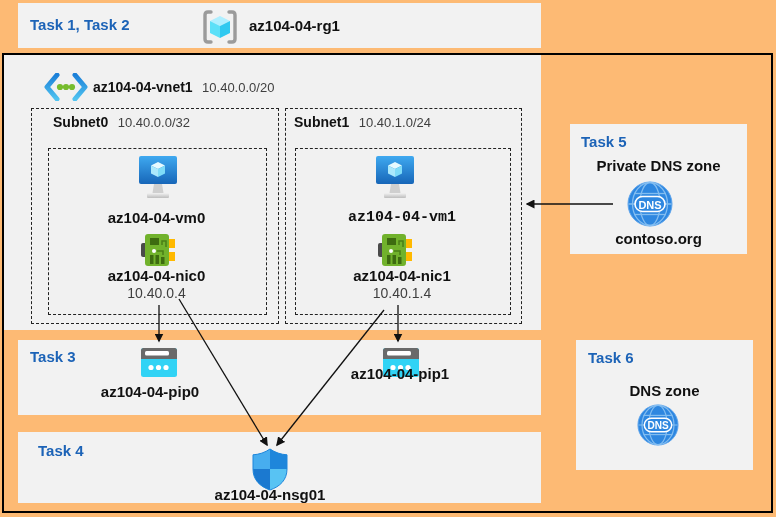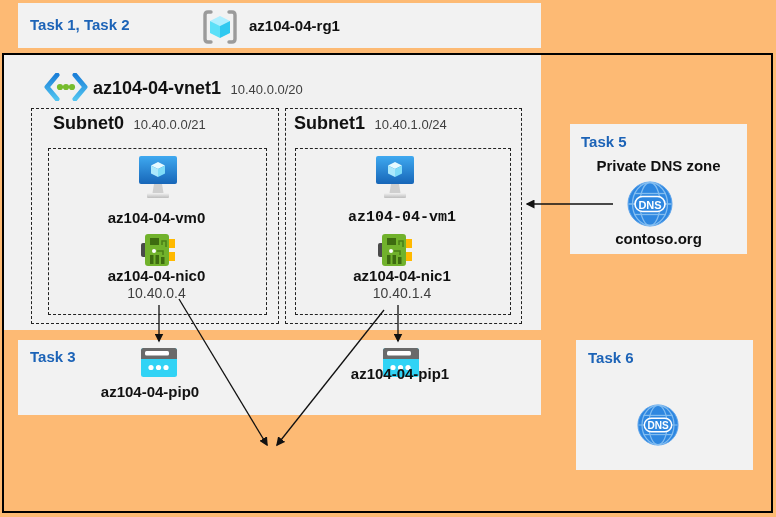--- a/index.html
+++ b/index.html
@@ -4,21 +4,21 @@
 <style>
   html,body{margin:0;padding:0;background:#fff;}
   .stage{
     position:relative;width:776px;height:517px;background:#fdba74;
     font-family:"Liberation Sans",sans-serif;color:#000;overflow:hidden;
   }
   .abs{position:absolute;}
   .band{background:#F2F2F2;}
   .task-heading{font-size:15px;font-weight:700;color:#1C63B7;}
   .res-label{font-size:15px;font-weight:700;color:#111;}
-  .sub-label-name{font-size:18px;font-weight:700;color:#111;}
+  .sub-label-name{font-size:14px;font-weight:700;color:#111;}
   .sub-label-cidr{font-size:13px;font-weight:400;color:#3f3f3f;margin-left:5px;}
   .ip-label{font-size:14px;font-weight:400;color:#3f3f3f;}
   .center{text-align:center;}
   .outer-rect{border:2px solid #000;}
   .vnet-bg{background:#F1F1F1;}
   .dashed{border:1px dashed #222;}
   svg{display:block;}
   .arrow-layer{pointer-events:none;z-index:30;}
 </style>
 </head>
@@ -56,21 +56,21 @@
     <circle cx="28" cy="14" r="3.1" fill="#76BC2D"></circle>
   </svg>
   <div class="abs" style="left:93px;top:78px;z-index:3;">
     <span class="sub-label-name">az104-04-vnet1</span>
     <span class="sub-label-cidr">10.40.0.0/20</span>
   </div>
 
   <div class="abs dashed" style="left:31px;top:108px;width:246px;height:214px;z-index:2;"></div>
   <div class="abs" style="left:53px;top:113px;z-index:3;">
     <span class="sub-label-name">Subnet0</span>
-    <span class="sub-label-cidr">10.40.0.0/21</span>
+    <span class="sub-label-cidr">10.40.0.0/32</span>
   </div>
   <div class="abs dashed" style="left:48px;top:148px;width:217px;height:165px;z-index:2;"></div>
 
   <svg class="abs" style="left:138px;top:156px;z-index:3;" width="40" height="47" viewBox="0 0 40 47">
     <defs>
       <linearGradient id="vmGrad" x1="0" y1="0" x2="0" y2="1">
         <stop offset="0" stop-color="#3FA9F0"></stop>
           <stop offset="1" stop-color="#1766B8"></stop>
       </linearGradient>
       <linearGradient id="standGrad" x1="0" y1="0" x2="0" y2="1">
@@ -171,23 +171,42 @@
       <rect x="2" y="2" width="36" height="11" rx="2.5" fill="#6A6A6A"></rect>
       <rect x="2" y="8" width="36" height="5" fill="#6A6A6A"></rect>
       <rect x="6" y="5" width="24" height="4.5" rx="1.5" fill="#FFF"></rect>
       <circle cx="12" cy="21.5" r="2.6" fill="#FFF"></circle>
       <circle cx="19.5" cy="21.5" r="2.6" fill="#FFF"></circle>
       <circle cx="27" cy="21.5" r="2.6" fill="#FFF"></circle>
     </svg>
     <div class="abs center res-label" style="left:307px;top:25px;width:150px;">az104-04-pip1</div>
   </div>
 
+  <div class="abs band" style="left:18px;top:432px;width:523px;height:71px;z-index:2;">
+    <span class="abs task-heading" style="left:20px;top:10px;">Task 4</span>
+    <svg class="abs" style="left:233px;top:16px;" width="38" height="43" viewBox="0 0 38 43">
+      <defs>
+        <clipPath id="shieldClip">
+          <path d="M19 1 C14 4.5 8 6.5 2 6.8 V21 C2 32 9 38.5 19 42 C29 38.5 36 32 36 21 V6.8 C30 6.5 24 4.5 19 1 Z"></path>
+        </clipPath>
+      </defs>
+      <g clip-path="url(#shieldClip)">
+        <rect x="0" y="0" width="19" height="21" fill="#47ADEF"></rect>
+        <rect x="19" y="0" width="19" height="21" fill="#1E86DB"></rect>
+        <rect x="0" y="21" width="19" height="22" fill="#1B79D0"></rect>
+        <rect x="19" y="21" width="19" height="22" fill="#58C3F3"></rect>
+      </g>
+      <path d="M19 1 C14 4.5 8 6.5 2 6.8 V21 C2 32 9 38.5 19 42 C29 38.5 36 32 36 21 V6.8 C30 6.5 24 4.5 19 1 Z" fill="none" stroke="#1E86DB" stroke-width="1"></path>
+    </svg>
+    <div class="abs center res-label" style="left:177px;top:54px;width:150px;">az104-04-nsg01</div>
+  </div>
 
   <div class="abs band" style="left:576px;top:340px;width:177px;height:130px;z-index:2;">
     <span class="abs task-heading" style="left:12px;top:9px;">Task 6</span>
+    <div class="abs center res-label" style="left:0;top:42px;width:177px;">DNS zone</div>
     <svg class="abs" style="left:61px;top:64px;" width="42" height="42" viewBox="0 0 46 46">
       <circle cx="23" cy="23" r="22" fill="#2E87E0" stroke="#5FA5EC" stroke-width="1"></circle>
       <g fill="none" stroke="#8CC3F2" stroke-width="1.3" opacity="0.9">
         <ellipse cx="23" cy="23" rx="10" ry="21.5"></ellipse>
         <ellipse cx="23" cy="23" rx="17.5" ry="21.5"></ellipse>
         <line x1="7" y1="12.5" x2="39" y2="12.5"></line>
         <line x1="1.5" y1="23" x2="44.5" y2="23"></line>
         <line x1="7" y1="33.5" x2="39" y2="33.5"></line>
       </g>
       <rect x="8" y="15.5" width="30" height="15" rx="7.5" fill="#2E87E0" stroke="#FFF" stroke-width="1.6"></rect>

